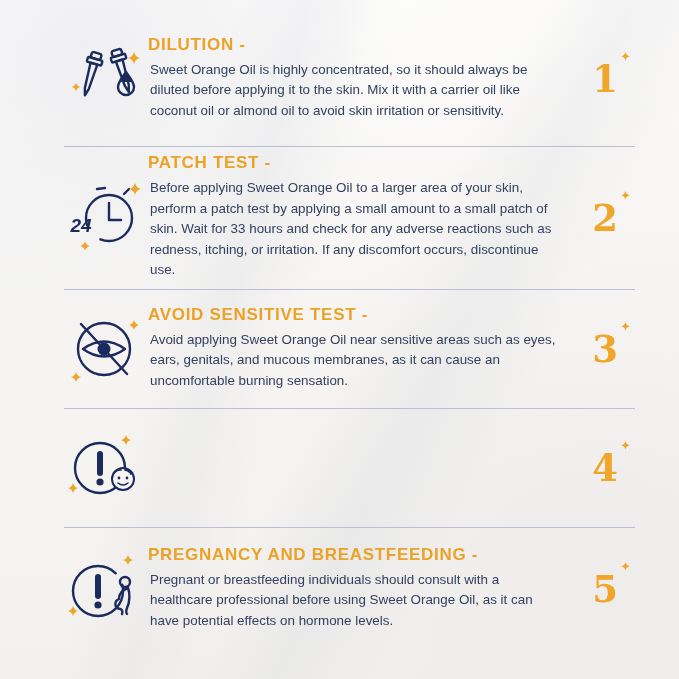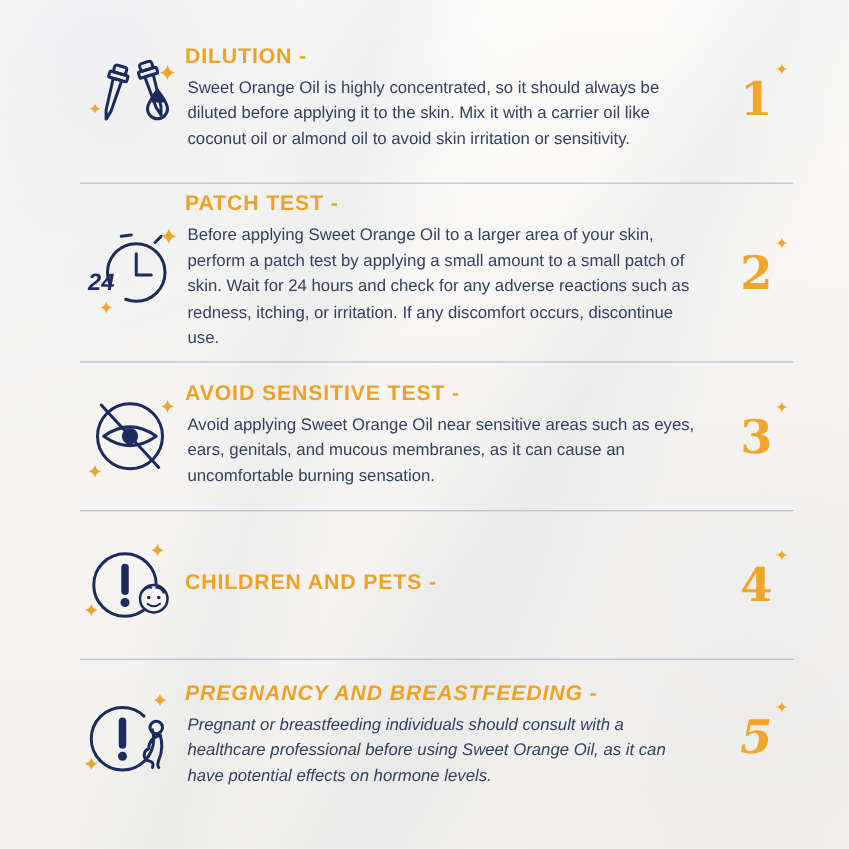--- a/index.html
+++ b/index.html
@@ -18,21 +18,21 @@
     box-sizing:border-box;
     width:679px;height:550px;
     padding:0 44px 0 64px;
     display:flex;flex-direction:column;
   }
   .row{
     box-sizing:border-box;
     display:flex;align-items:center;
     border-bottom:1px solid #b9c0d5;
   }
-  .row:last-child{border-bottom:none;font-style:italic;}
+  .row:last-child{border-bottom:none;}
   .row1{min-height:147px;padding-top:12px;}
   .row2{min-height:143px;}
   .row3{min-height:119px;}
   .row4{min-height:119px;}
   .row5{min-height:150px;padding-bottom:28px;}
   .iconcol{
     flex:0 0 84px;display:flex;align-items:center;justify-content:center;
   }
   .iconcol svg{display:block;}
   .textcol{flex:1 1 auto;max-width:452px;padding-right:8px;}
@@ -105,21 +105,21 @@
         <line class="ic" x1="33" y1="13" x2="41" y2="12"></line>
         <line class="ic" x1="60" y1="18" x2="65" y2="13"></line>
         <polyline class="ic" points="45,27 45,44 57,44"></polyline>
         <text class="ictext" x="17" y="56" text-anchor="middle">24</text>
         <path class="sp" transform="translate(71,13)" d="M0,-6 Q1.2,-1.2 6,0 Q1.2,1.2 0,6 Q-1.2,1.2 -6,0 Q-1.2,-1.2 0,-6 Z"></path>
         <path class="sp" transform="translate(21,70) scale(0.8)" d="M0,-6 Q1.2,-1.2 6,0 Q1.2,1.2 0,6 Q-1.2,1.2 -6,0 Q-1.2,-1.2 0,-6 Z"></path>
       </svg>
     </div>
     <div class="textcol">
       <h2 class="title">PATCH TEST -</h2>
-      <p class="body">Before applying Sweet Orange Oil to a larger area of your skin, perform a patch test by applying a small amount to a small patch of skin. Wait for 24 hours and check for any adverse reactions such as redness, itching, or irritation. If any discomfort occurs, discontinue use.</p>
+      <p class="body">Before applying Sweet Orange Oil to a larger area of your skin, perform a patch test by applying a small amount to a small patch of skin. Wait for 33 hours and check for any adverse reactions such as redness, itching, or irritation. If any discomfort occurs, discontinue use.</p>
     </div>
     <div class="numcol">
       <div class="num">
         <span>2</span>
         <span class="spark">✦</span>
       </div>
     </div>
   </div>
 
   <div class="row row3">
@@ -155,21 +155,20 @@
         <path class="ic" d="M50,47 q3,-4 7,-3" style="stroke-width:1.8"></path>
         <path class="ic" d="M61,44 q4,0 6,4" style="stroke-width:1.8"></path>
         <circle class="icf" cx="55" cy="52" r="1.4"></circle>
         <circle class="icf" cx="63" cy="52" r="1.4"></circle>
         <path class="ic" d="M54,57 q5,4 10,0" style="stroke-width:1.6"></path>
         <path class="sp" transform="translate(62,14) scale(0.85)" d="M0,-6 Q1.2,-1.2 6,0 Q1.2,1.2 0,6 Q-1.2,1.2 -6,0 Q-1.2,-1.2 0,-6 Z"></path>
         <path class="sp" transform="translate(9,62) scale(0.85)" d="M0,-6 Q1.2,-1.2 6,0 Q1.2,1.2 0,6 Q-1.2,1.2 -6,0 Q-1.2,-1.2 0,-6 Z"></path>
       </svg>
     </div>
     <div class="textcol">
-      <h2 class="title">CHILDREN AND PETS -</h2>
     </div>
     <div class="numcol">
       <div class="num">
         <span>4</span>
         <span class="spark">✦</span>
       </div>
     </div>
   </div>
 
   <div class="row row5">

